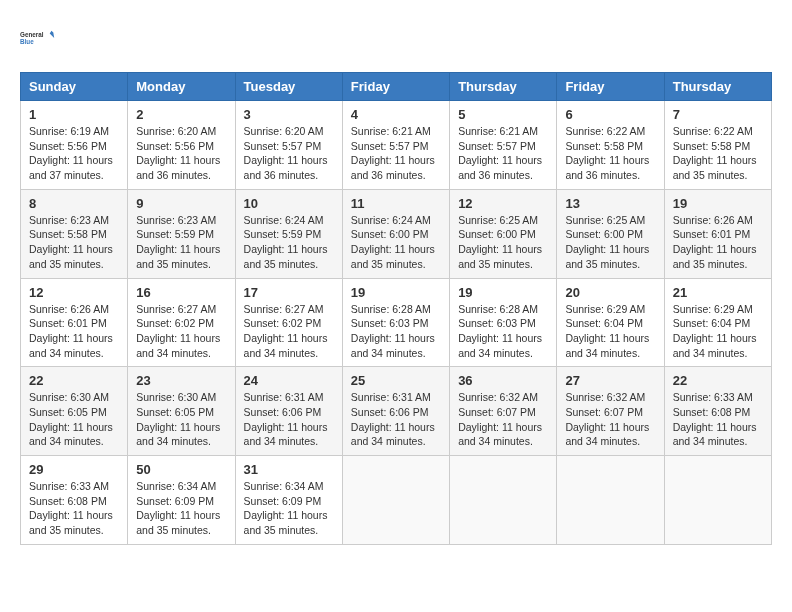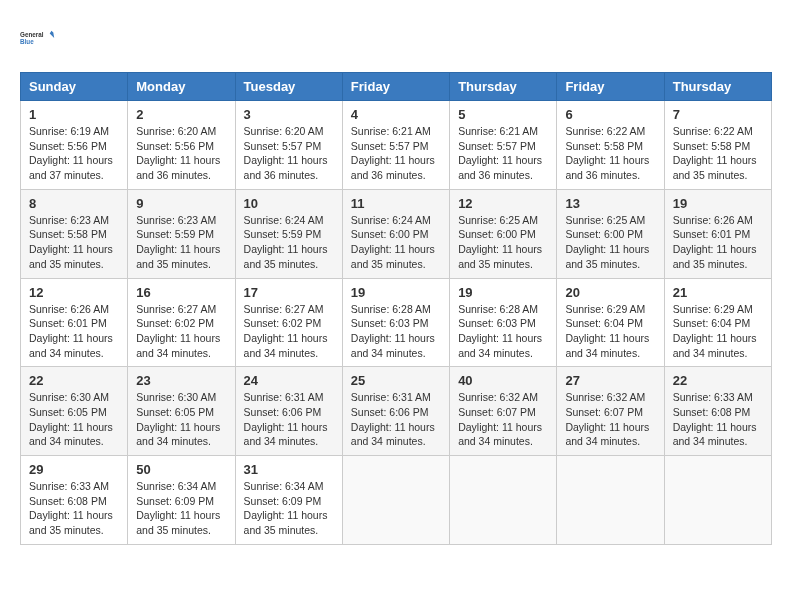--- a/index.html
+++ b/index.html
@@ -214,21 +214,21 @@
         </td>
         <td>
           <span class="day-number">24</span>
           <div class="day-info">Sunrise: 6:31 AM<br>Sunset: 6:06 PM<br>Daylight: 11 hours<br>and 34 minutes.</div>
         </td>
         <td>
           <span class="day-number">25</span>
           <div class="day-info">Sunrise: 6:31 AM<br>Sunset: 6:06 PM<br>Daylight: 11 hours<br>and 34 minutes.</div>
         </td>
         <td>
-          <span class="day-number">40</span>
+          <span class="day-number">36</span>
           <div class="day-info">Sunrise: 6:32 AM<br>Sunset: 6:07 PM<br>Daylight: 11 hours<br>and 34 minutes.</div>
         </td>
         <td>
           <span class="day-number">27</span>
           <div class="day-info">Sunrise: 6:32 AM<br>Sunset: 6:07 PM<br>Daylight: 11 hours<br>and 34 minutes.</div>
         </td>
         <td>
           <span class="day-number">22</span>
           <div class="day-info">Sunrise: 6:33 AM<br>Sunset: 6:08 PM<br>Daylight: 11 hours<br>and 34 minutes.</div>
         </td>

